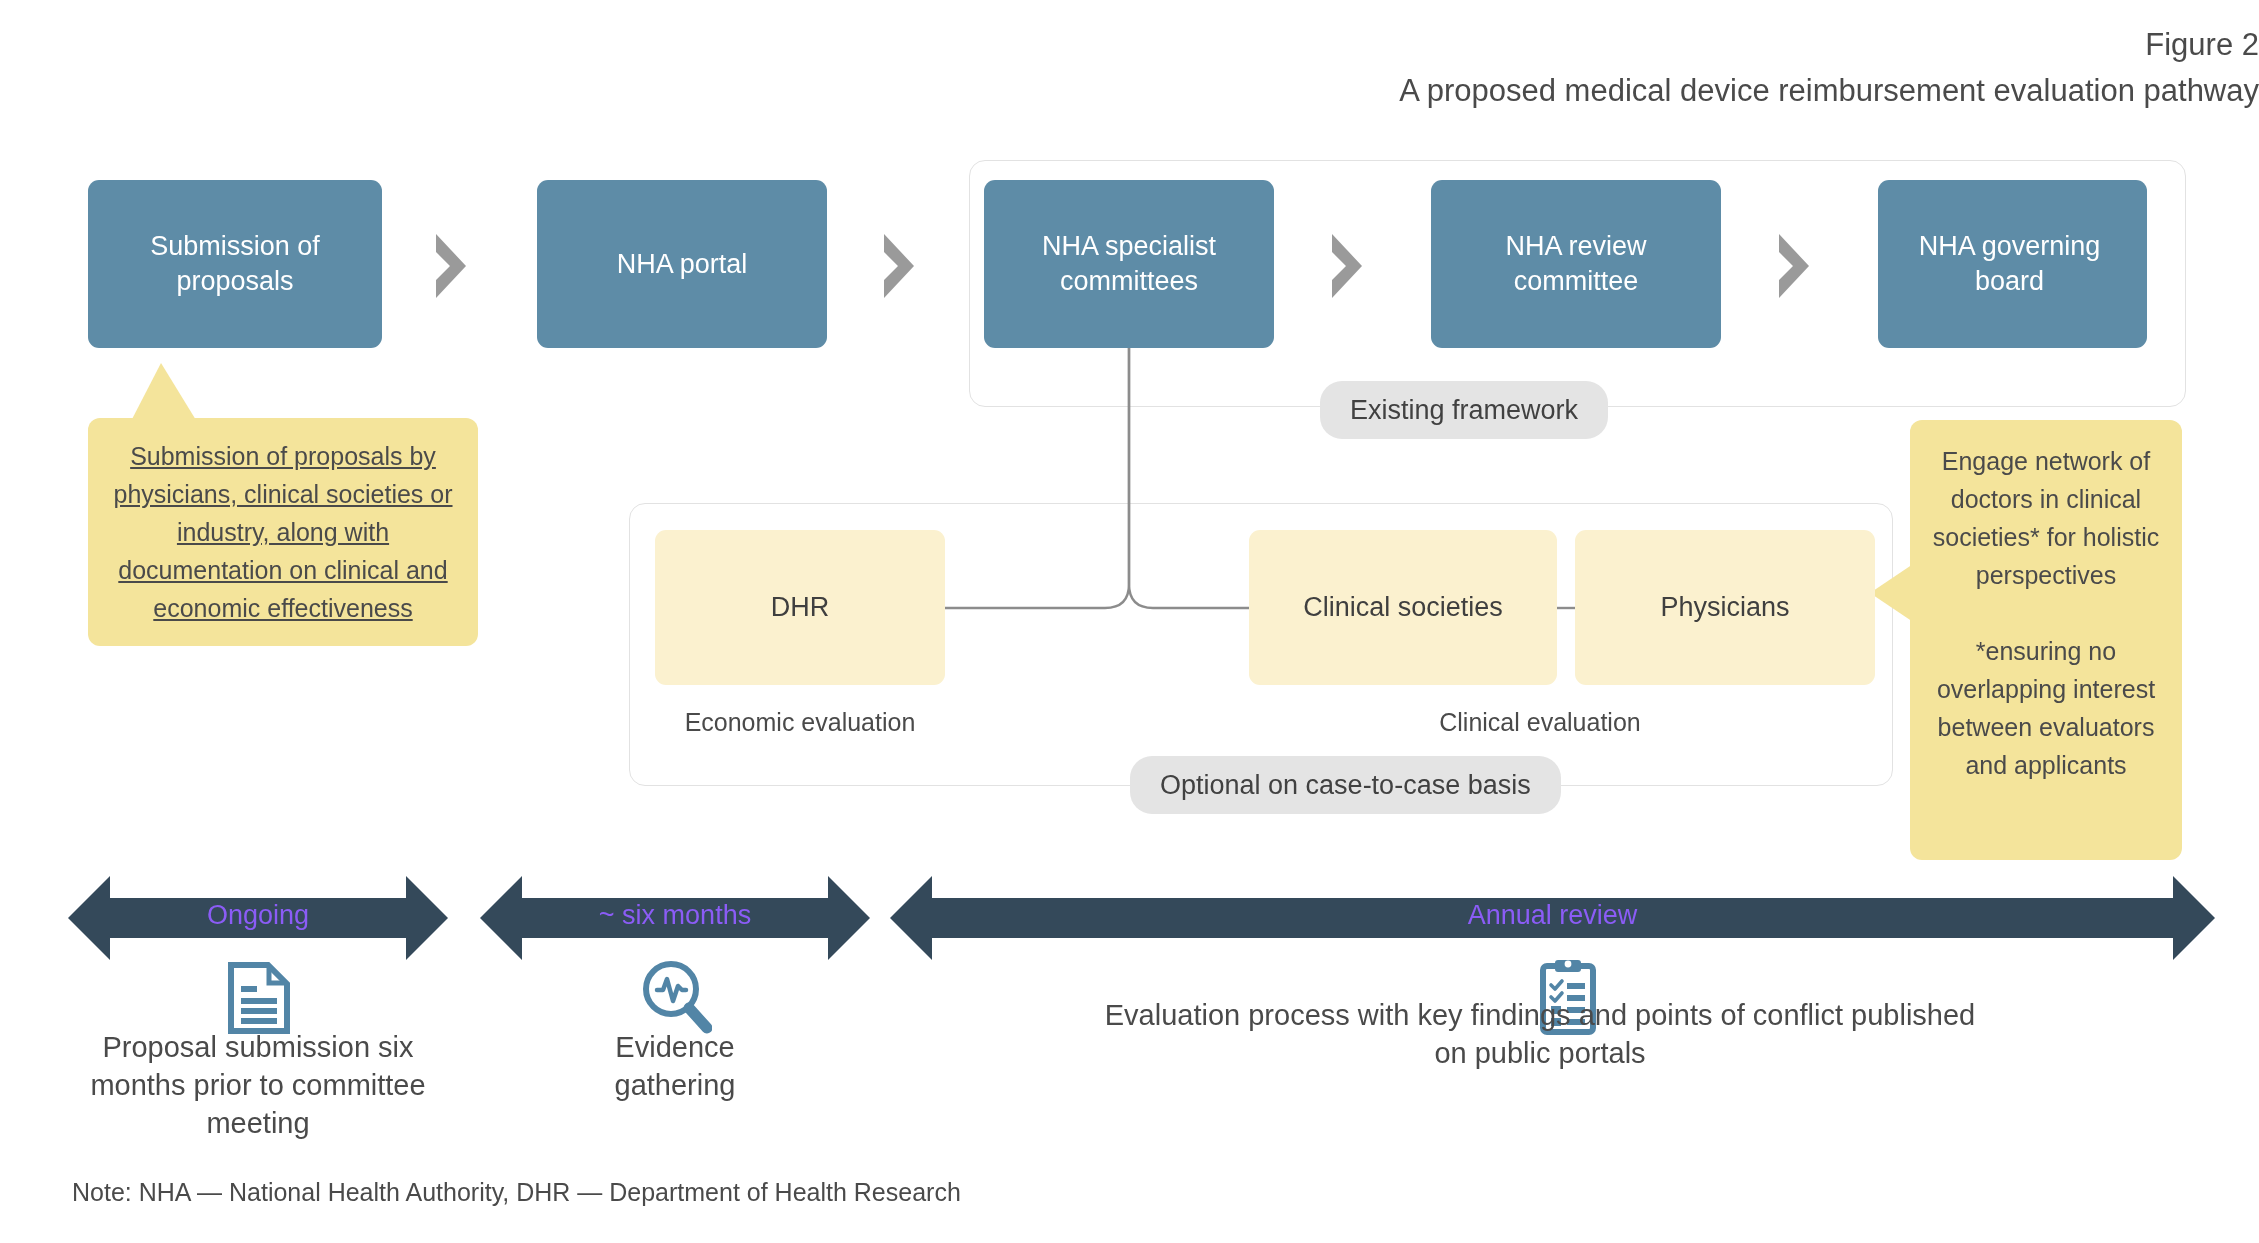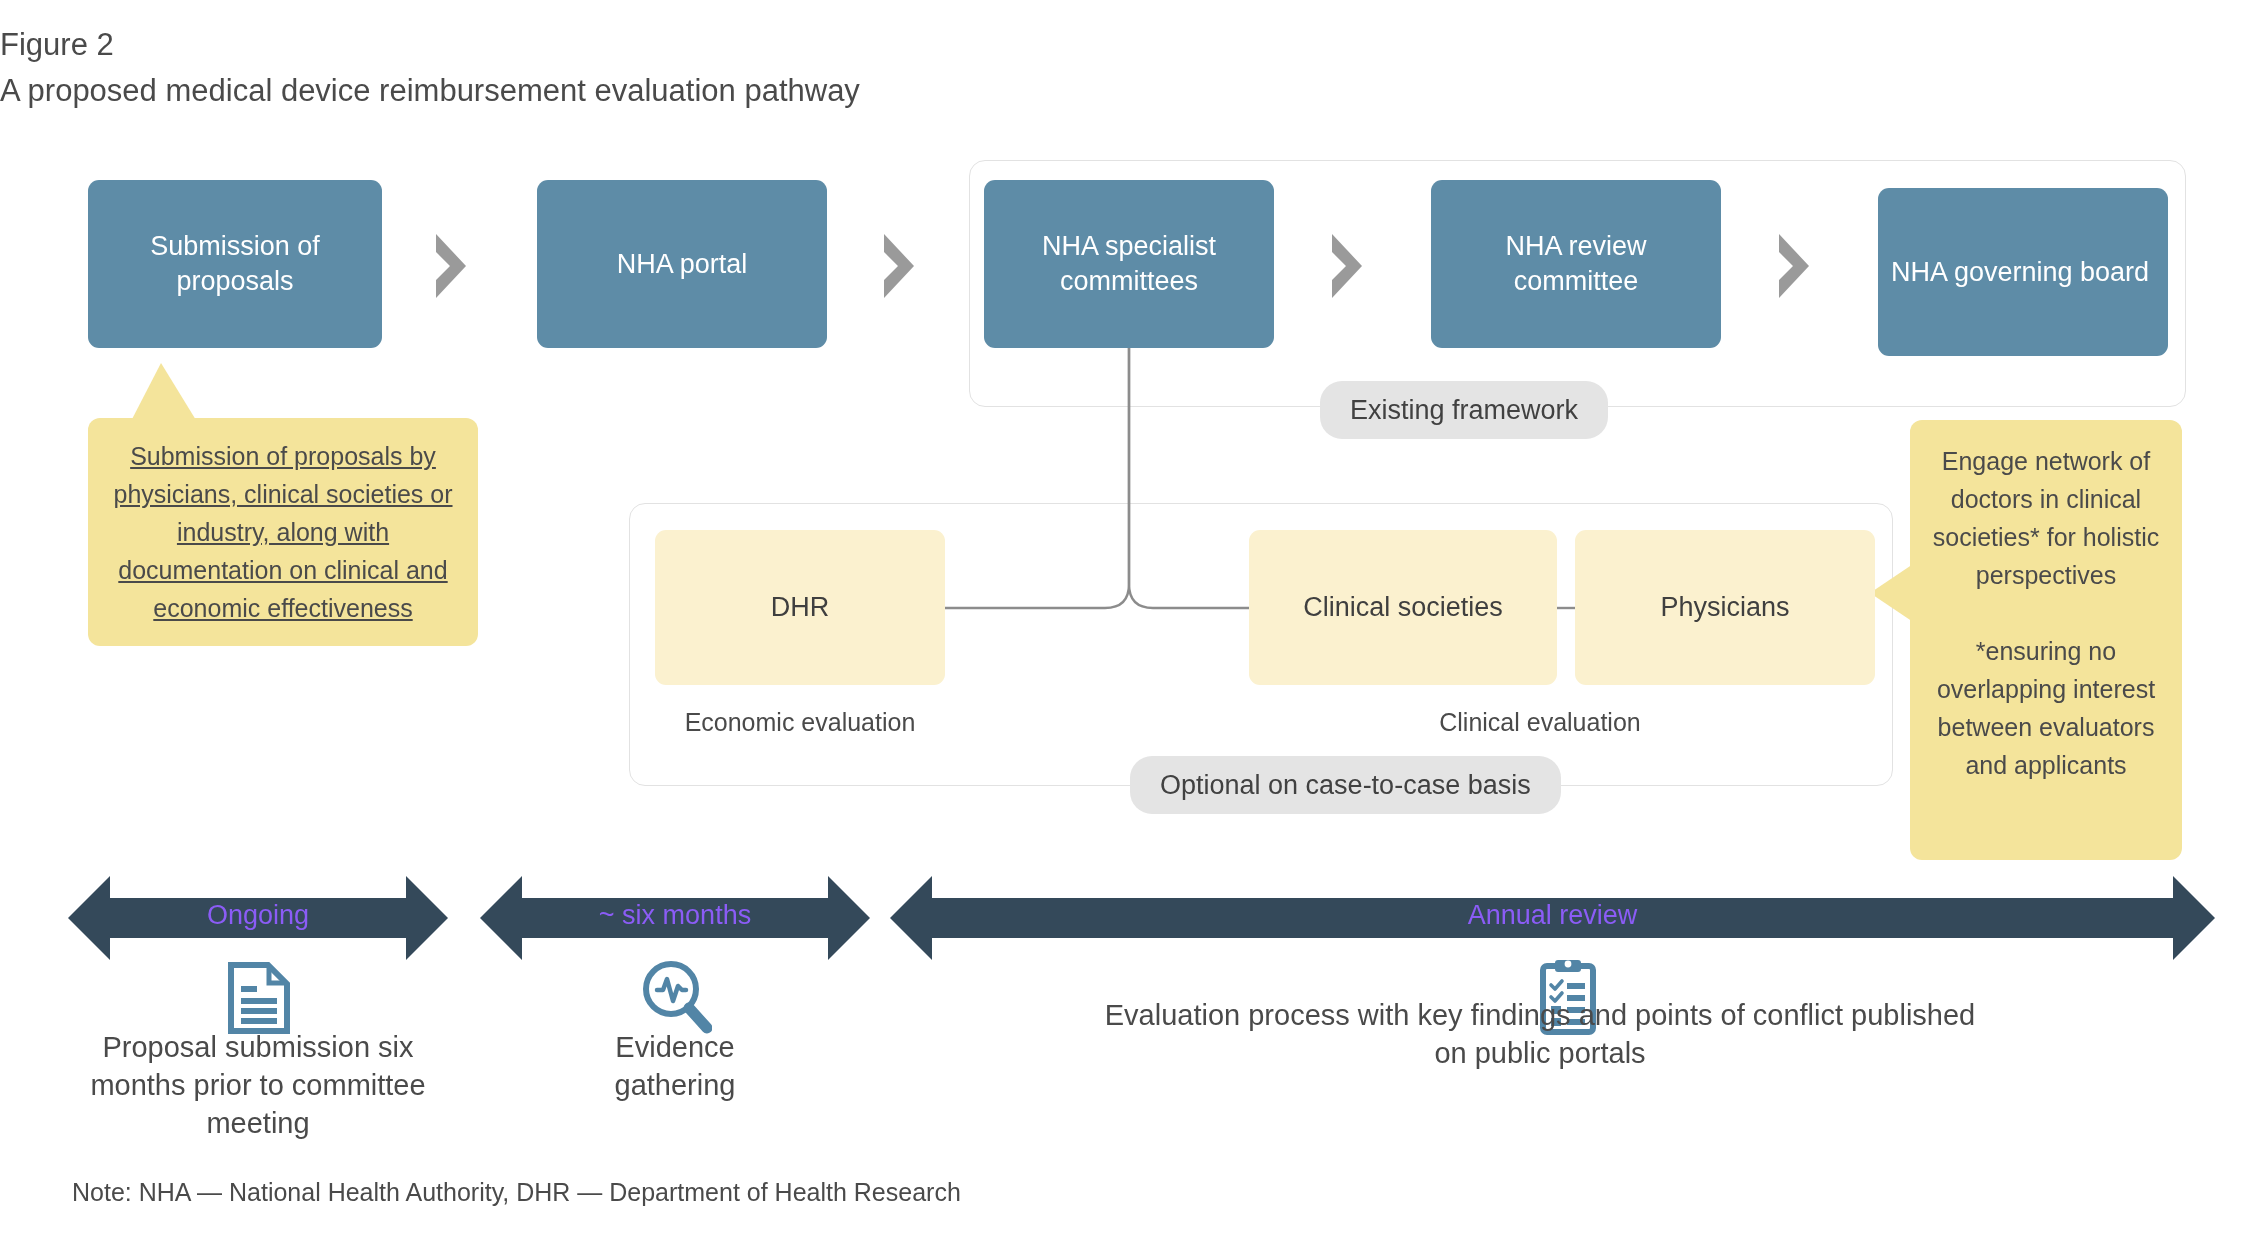--- a/index.html
+++ b/index.html
@@ -14,21 +14,21 @@
     height:1243px;
     background:#ffffff;
     overflow:hidden;
   }
 
   
   .title-block{
     position:absolute;
     left:0; top:22px;
     width:2259px;
-    text-align:left;
+    text-align:right;
     color:#4a4a4a;
   }
   .title-line1{font-size:31px;line-height:46px;font-weight:400;}
   .title-line2{font-size:31px;line-height:46px;font-weight:400;}
 
   
   .pbox{
     position:absolute;
     background:#5e8ca7;
     border-radius:11px;
@@ -176,21 +176,21 @@
   </div>
 
   <div class="pbox" style="left:984px;top:180px;width:290px;height:168px;">
     <span>NHA specialist committees</span>
   </div>
 
   <div class="pbox" style="left:1431px;top:180px;width:290px;height:168px;">
     <span>NHA review committee</span>
   </div>
 
-  <div class="pbox" style="left:1878px;top:188px;width:290px;height:168px;padding-left:6px;">
+  <div class="pbox" style="left:1878px;top:180px;width:269px;height:168px;padding-left:6px;">
     <span>NHA governing board</span>
   </div>
 
   <svg class="chev" style="left:430px;top:228px;" viewBox="0 0 44 76">
     <path d="M 6 6 L 36 38 L 6 70 L 6 52 L 20 38 L 6 24 Z" fill="#9a9a9a"></path>
   </svg>
   <svg class="chev" style="left:878px;top:228px;" viewBox="0 0 44 76">
     <path d="M 6 6 L 36 38 L 6 70 L 6 52 L 20 38 L 6 24 Z" fill="#9a9a9a"></path>
   </svg>
   <svg class="chev" style="left:1326px;top:228px;" viewBox="0 0 44 76">

